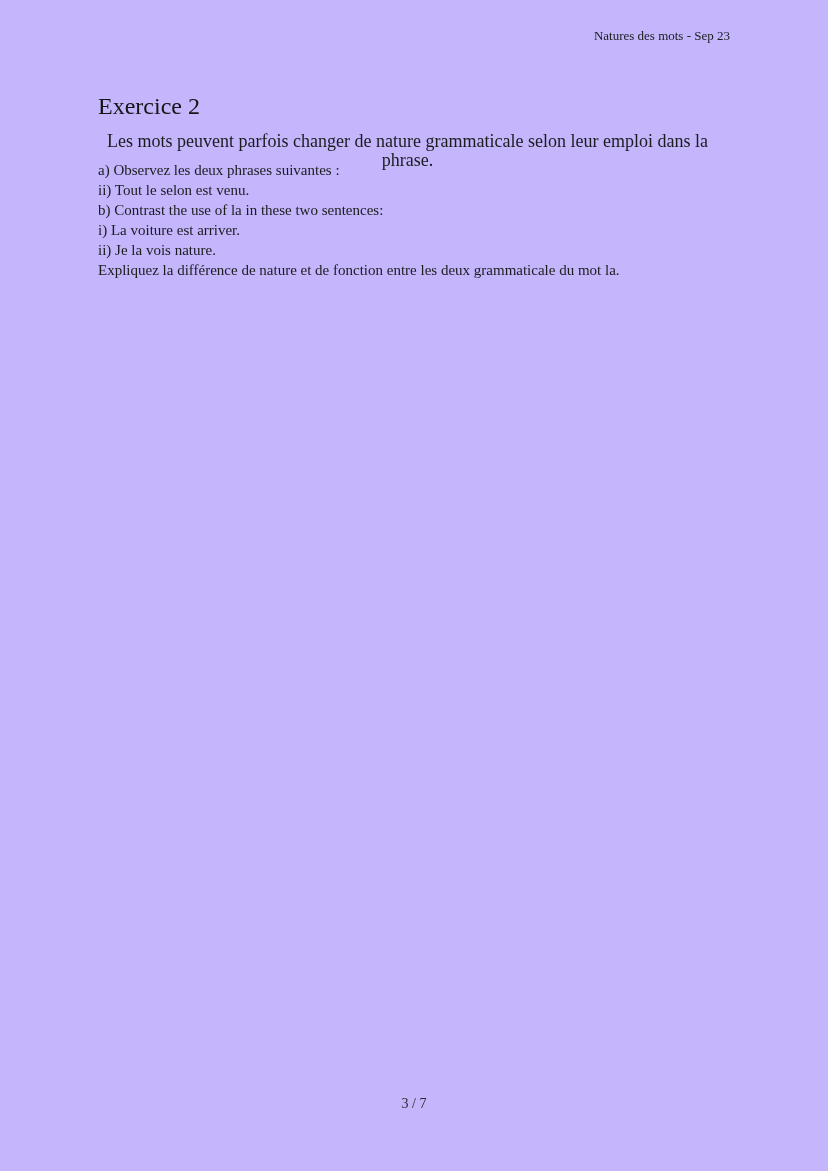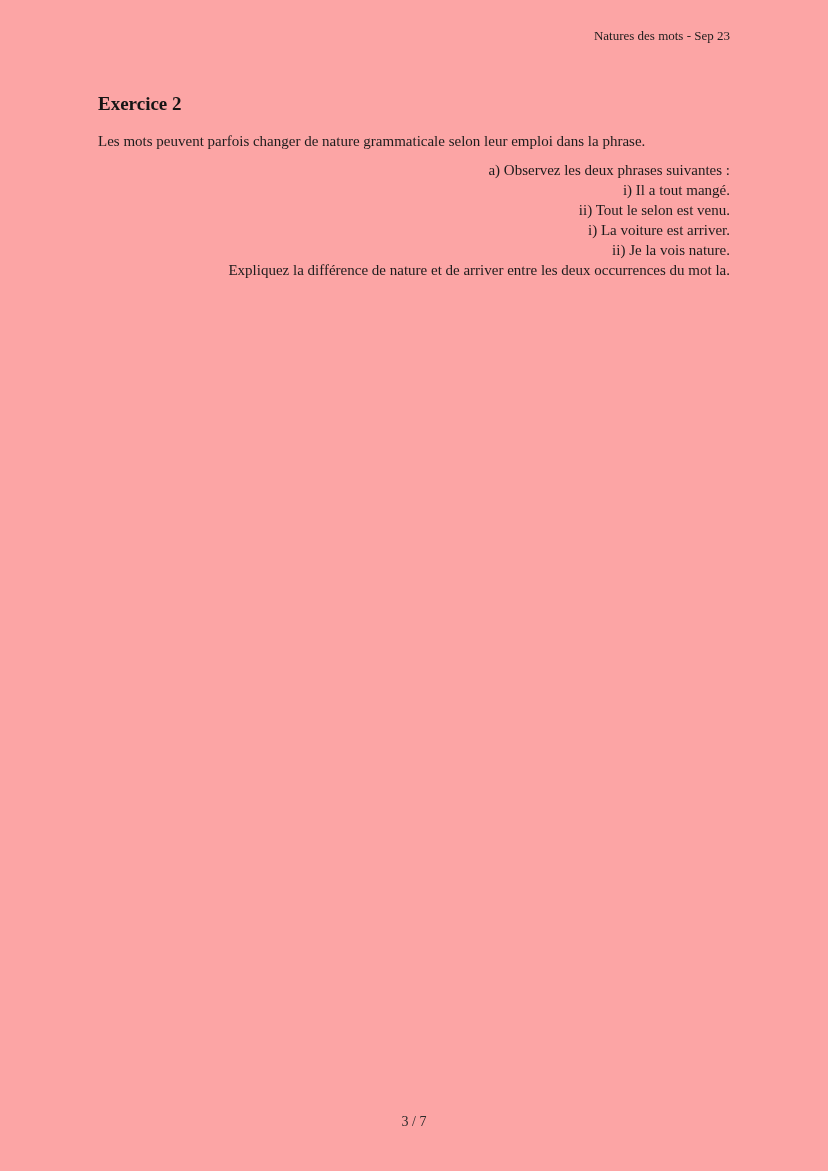--- a/index.html
+++ b/index.html
@@ -4,89 +4,88 @@
 <style>
   html, body {
     margin: 0;
     padding: 0;
     background: #ffffff;
   }
   .page {
     position: relative;
     width: 828px;
     height: 1171px;
-    background: #fca5a5;
+    background: #c4b5fd;
     font-family: "Liberation Serif", "DejaVu Serif", serif;
     color: #1c1c1c;
     overflow: hidden;
   }
   .header-right {
     position: absolute;
     top: 28px;
     left: 98px;
     right: 98px;
     text-align: right;
     font-size: 13px;
     color: #1c1c1c;
   }
   .title {
     position: absolute;
     top: 93px;
     left: 98px;
     right: 82px;
-    font-size: 19px;
-    font-weight: bold;
+    font-size: 24px;
+    font-weight: normal;
     color: #151515;
   }
   .intro {
     position: absolute;
     top: 132px;
-    left: 98px;
+    left: 85px;
     right: 98px;
-    font-size: 15px;
+    font-size: 18px;
     line-height: 19px;
+    text-align: center;
   }
   .exercise-block {
     position: absolute;
     top: 160px;
     left: 98px;
     right: 98px;
     font-size: 15px;
   }
   .exercise-block .line {
     line-height: 20px;
     white-space: nowrap;
-    text-align: right;
   }
   .footer {
     position: absolute;
     top: 1096px;
     left: 0;
     width: 828px;
     text-align: center;
     font-size: 14px;
     color: #2a2a2a;
-    margin-top: 18px;
   }
 </style>
 </head>
 <body>
 
 <div class="page">
 
   <div class="header-right">Natures des mots - Sep 23</div>
 
   <div class="title">Exercice 2</div>
 
   <div class="intro">Les mots peuvent parfois changer de nature grammaticale selon leur emploi dans la phrase.</div>
 
   <div class="exercise-block">
     <div class="line">a) Observez les deux phrases suivantes :</div>
-    <div class="line">i) Il a tout mangé.</div>
     <div class="line">ii) Tout le selon est venu.</div>
+    <div class="line">b) Contrast the use of la in these two sentences:</div>
     <div class="line">i) La voiture est arriver.</div>
     <div class="line">ii) Je la vois nature.</div>
-    <div class="line">Expliquez la différence de nature et de arriver entre les deux occurrences du mot la.</div>
+    <div class="line">Expliquez la différence de nature et de fonction entre les deux grammaticale du mot la.</div>
   </div>
 
   <div class="footer">3 / 7</div>
 
 </div>
 
 </body></html>

